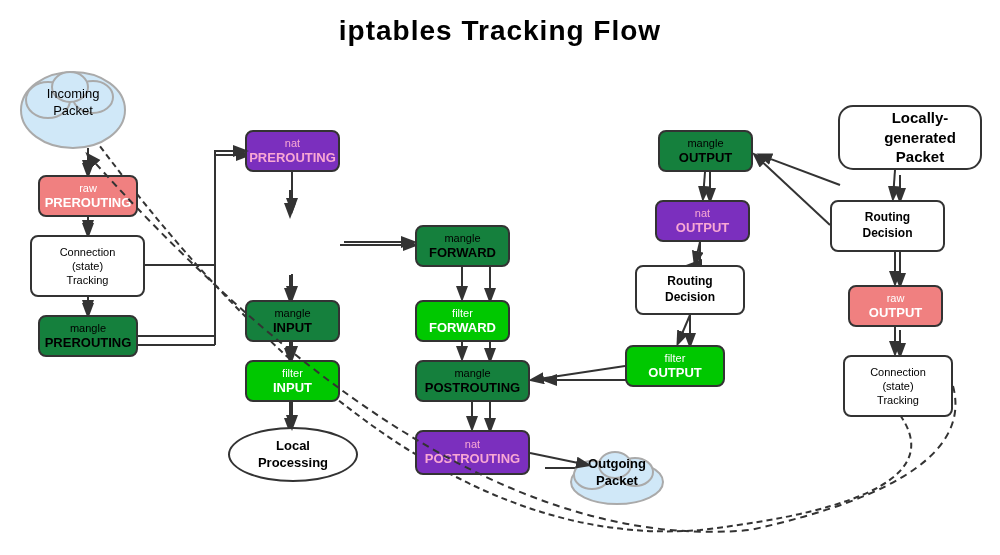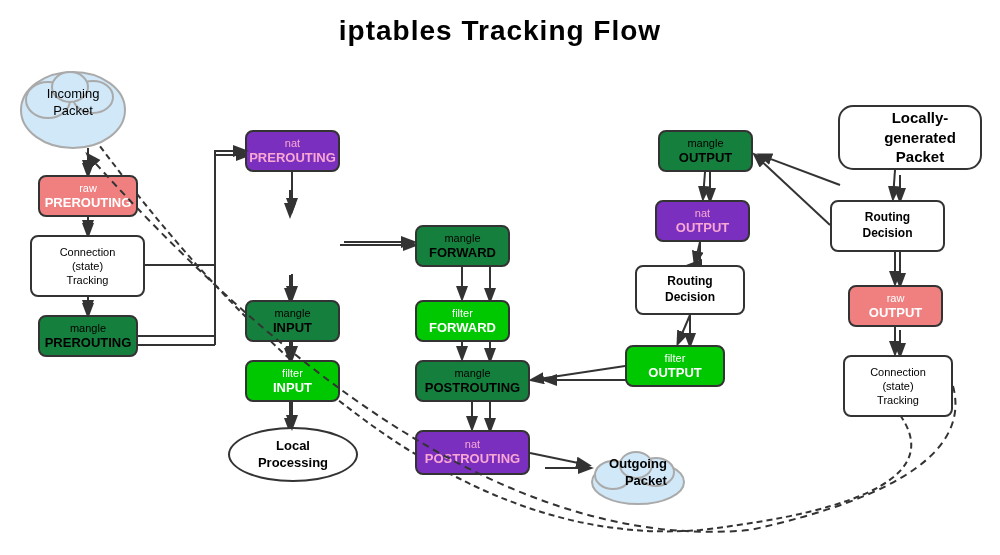--- a/index.html
+++ b/index.html
@@ -223,21 +223,21 @@
   <div class="box light-blue rounded" style="left:415px;top:360px;width:115px;height:42px;">
     <span class="top-label">mangle</span>
     <span class="bottom-label">POSTROUTING</span>
   </div>
 
   <div class="box purple rounded" style="left:415px;top:430px;width:115px;height:45px;">
     <span class="top-label">nat</span>
     <span class="bottom-label">POSTROUTING</span>
   </div>
 
-  <div class="cloud" style="left:588px;top:440px;width:100px;height:65px;text-align:right;">
+  <div class="cloud" style="left:567px;top:440px;width:100px;height:65px;">
     <svg width="100" height="65">
       <ellipse cx="50" cy="42" rx="46" ry="22" fill="#d0e8f8" stroke="#aaa" stroke-width="2"></ellipse>
       <ellipse cx="25" cy="35" rx="18" ry="14" fill="#d0e8f8" stroke="#aaa" stroke-width="2"></ellipse>
       <ellipse cx="68" cy="32" rx="18" ry="14" fill="#d0e8f8" stroke="#aaa" stroke-width="2"></ellipse>
       <ellipse cx="48" cy="25" rx="16" ry="13" fill="#d0e8f8" stroke="#aaa" stroke-width="2"></ellipse>
     </svg>
     <div class="cloud-text" style="font-size:13px;font-weight:bold;">Outgoing<br>Packet</div>
   </div>
 
   <div class="box white-border rounded" style="left:635px;top:265px;width:110px;height:50px;">

